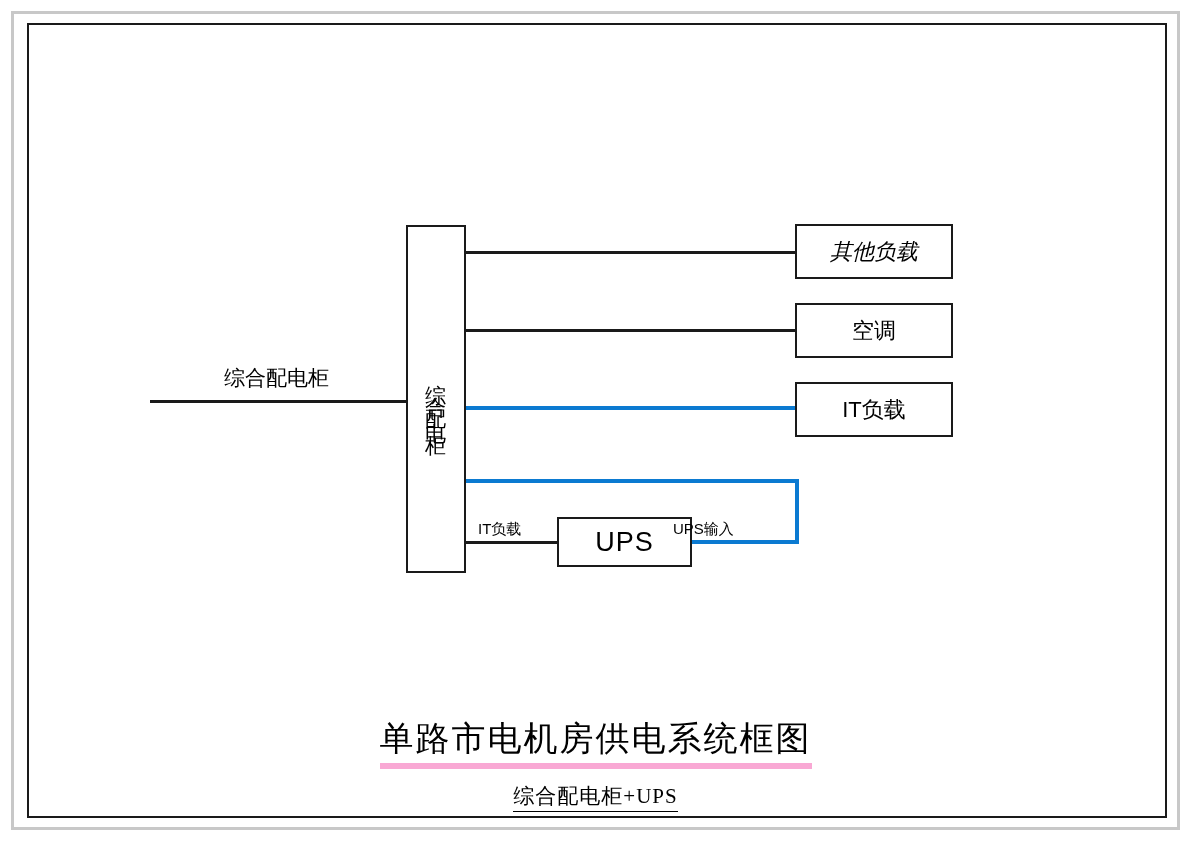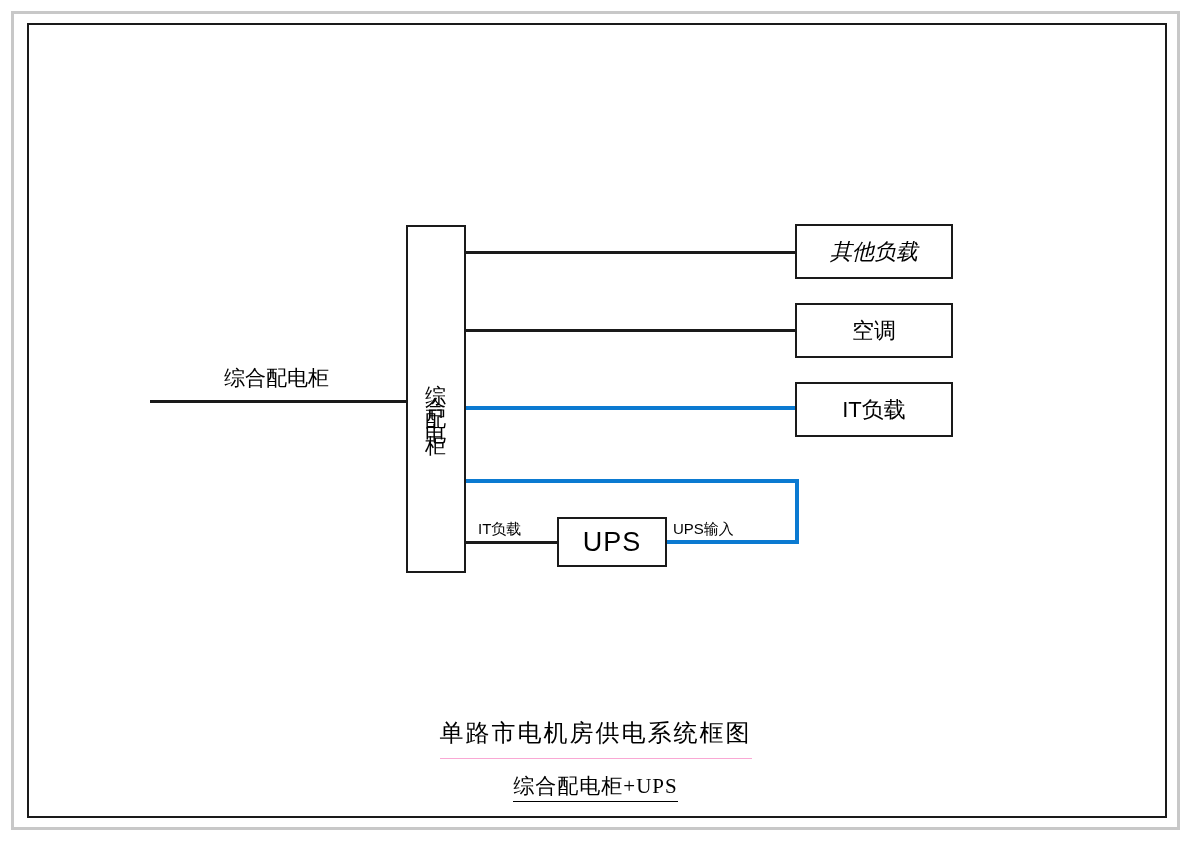--- a/index.html
+++ b/index.html
@@ -80,21 +80,21 @@
     width: 158px; height: 55px;
     font-size: 22px;
   }
   #load-box-it {
     left: 795px; top: 382px;
     width: 158px; height: 55px;
     font-size: 22px;
   }
   #ups-box {
     left: 557px; top: 517px;
-    width: 110px; height: 50px;
+    width: 135px; height: 50px;
     font-size: 27px;
     letter-spacing: 1px;
   }
   
   .wire {
     position: absolute;
     background: #1a1a1a;
   }
   .wire-blue {
     position: absolute;
@@ -136,24 +136,24 @@
   #caption {
     position: absolute;
     left: 0; top: 718px;
     width: 1191px;
     text-align: center;
     font-family: "Liberation Serif", serif;
     color: #000000;
   }
   #caption-line1 {
     display: inline-block;
-    font-size: 24px;
+    font-size: 34px;
     letter-spacing: 2px;
-    border-bottom: 1px solid #f9a8d4;
-    padding-bottom: 10px;
+    border-bottom: 6px solid #f9a8d4;
+    padding-bottom: 2px;
     line-height: 1.25;
   }
   #caption-line2-wrap {
     margin-top: 14px;
   }
   #caption-line2 {
     display: inline-block;
     font-size: 21px;
     letter-spacing: 1px;
     border-bottom: 1px solid #000000;

